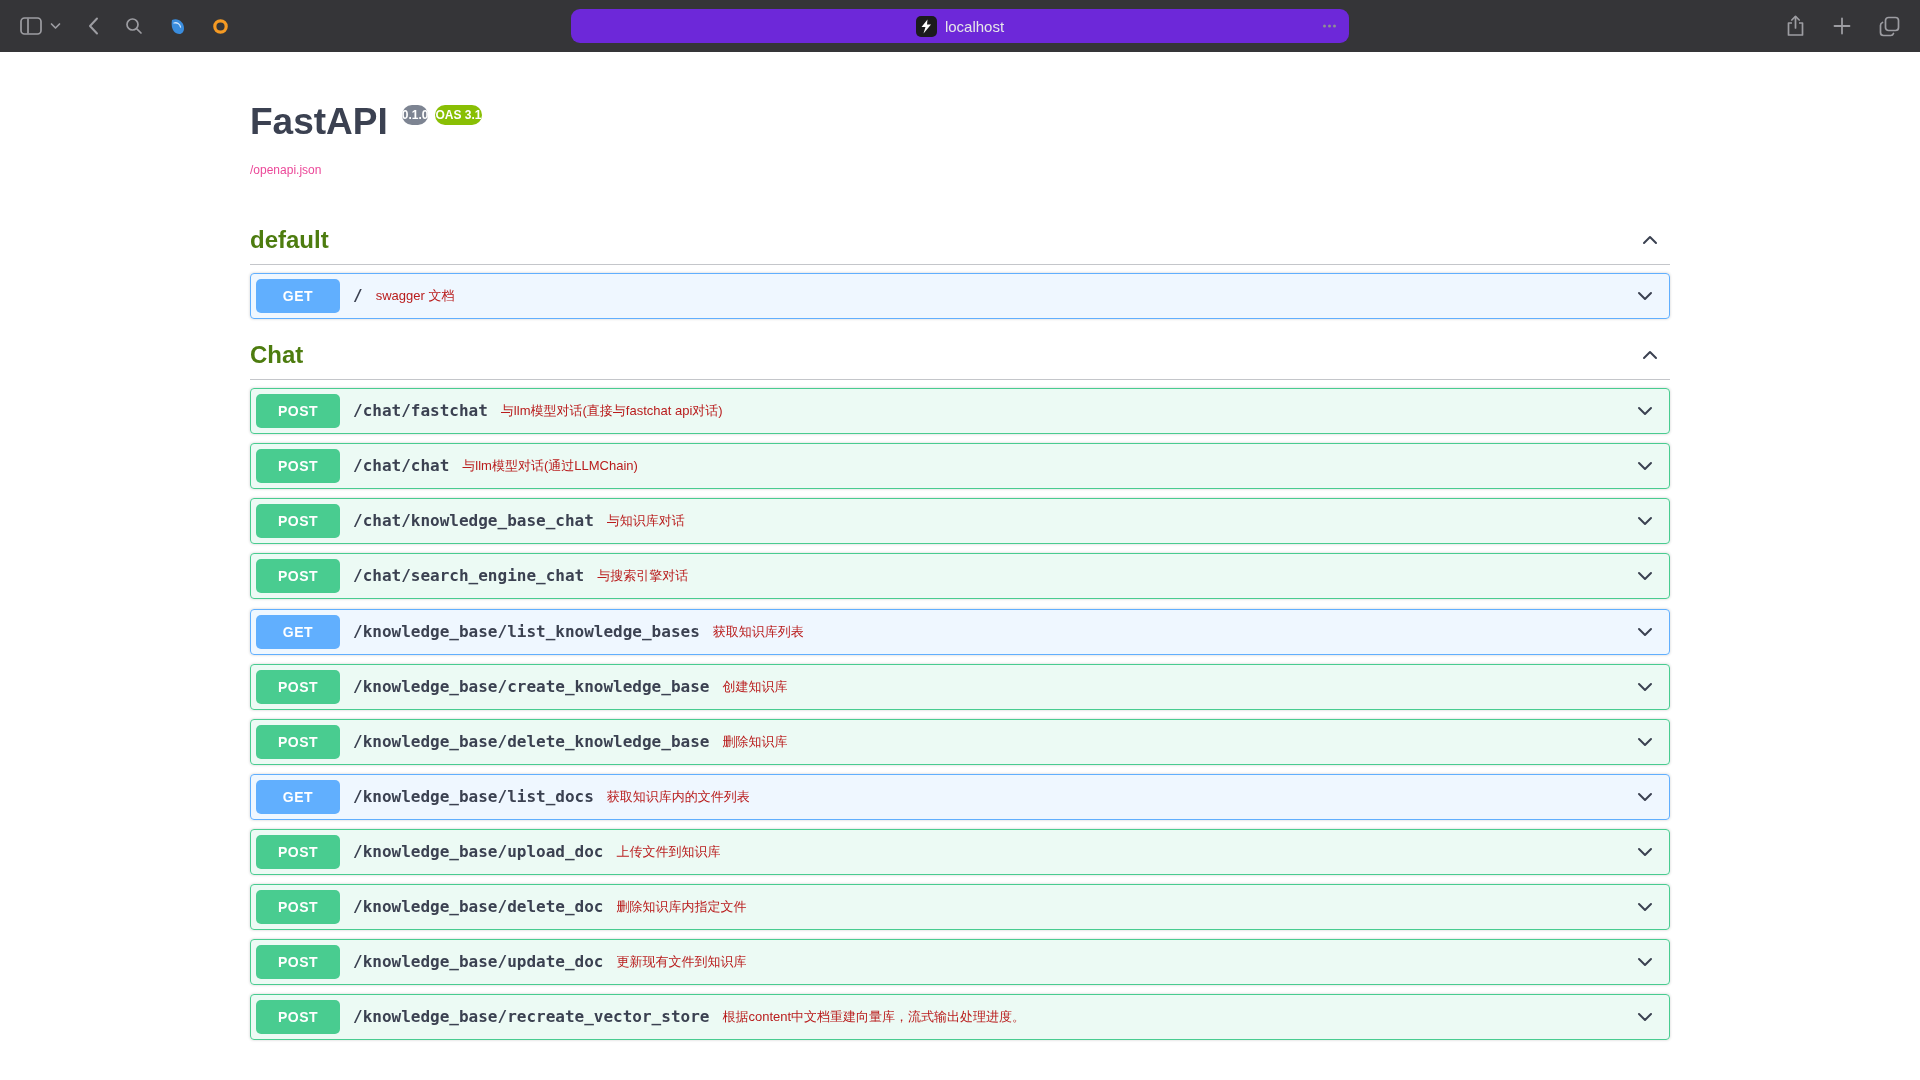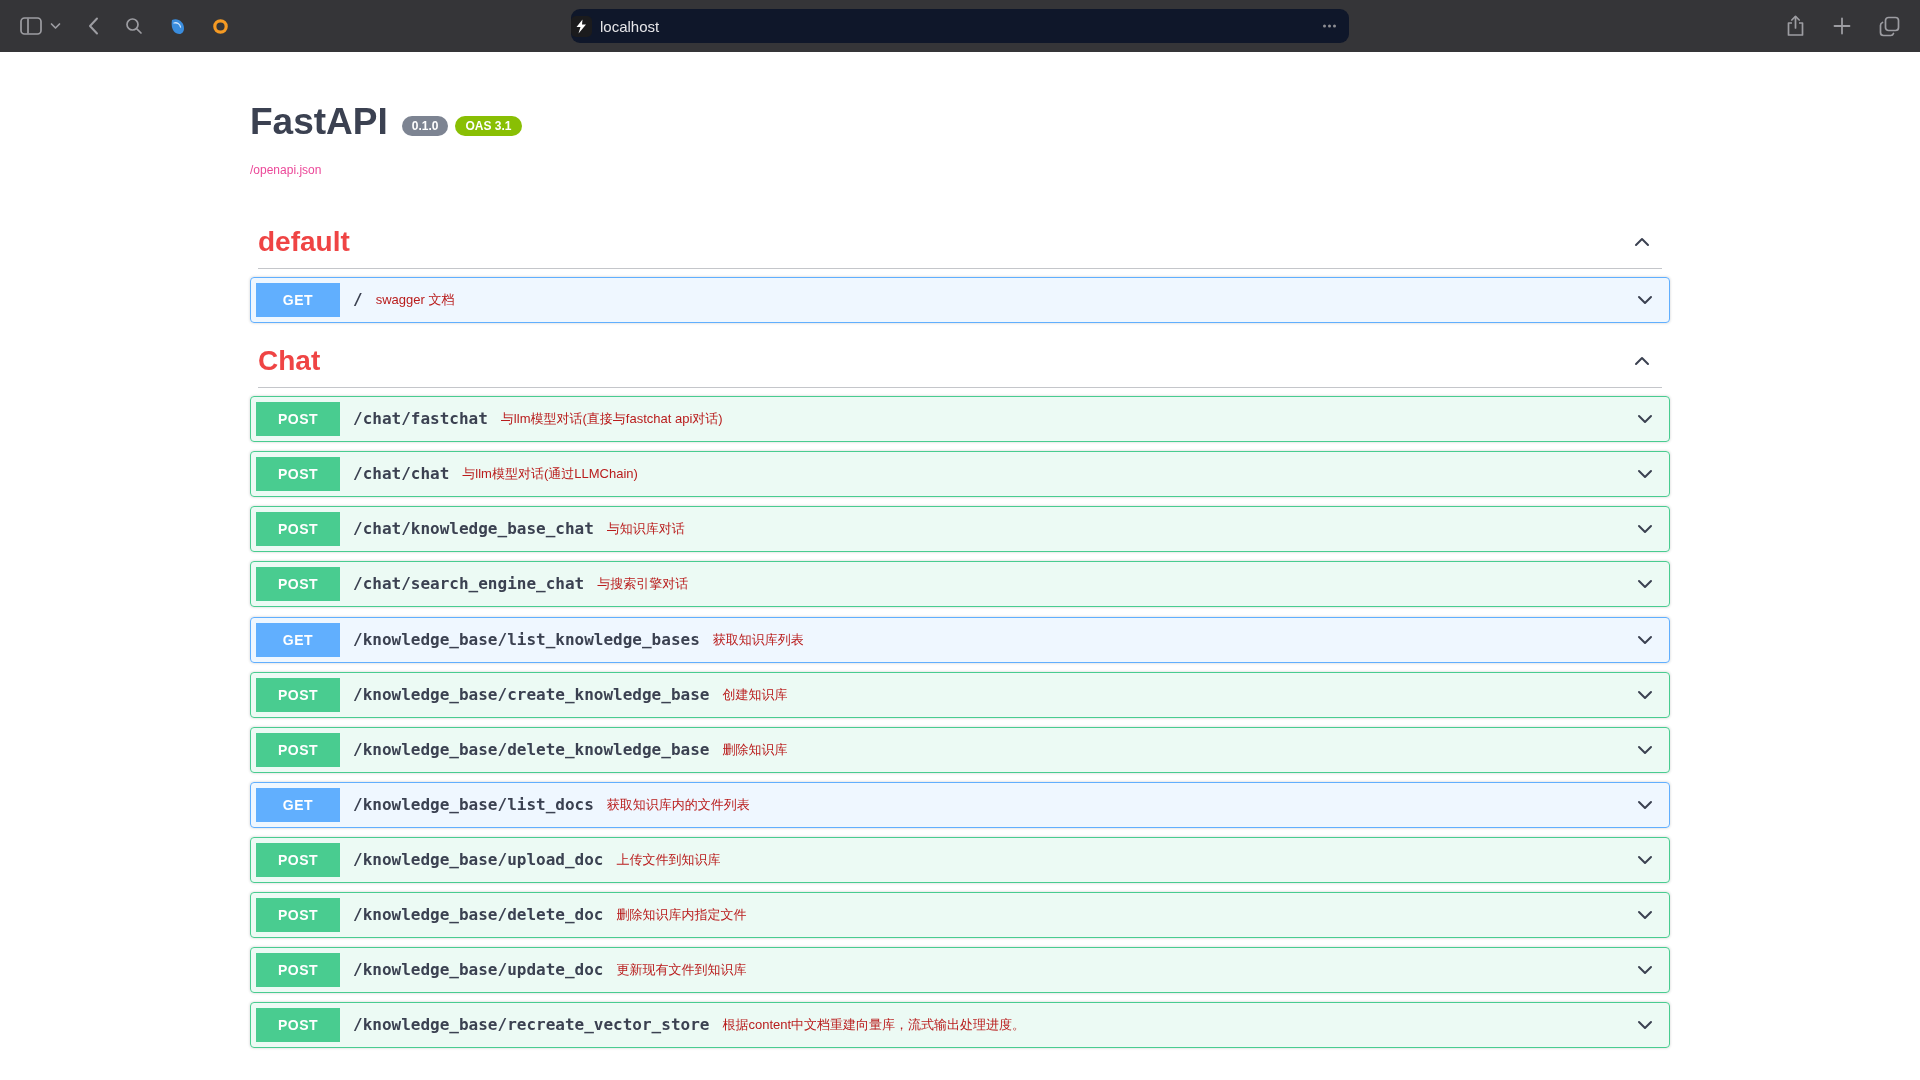--- a/index.html
+++ b/index.html
@@ -27,23 +27,23 @@
     display: inline-flex; align-items: center; justify-content: center;
     cursor: pointer; padding: 4px; border-radius: 5px;
   }
   .tb-icon svg { display: block; }
   .gap-md { width: 18px; }
   .urlbar {
     position: absolute;
     left: 50%; top: 50%;
     transform: translate(-50%, -50%);
     width: 778px; height: 34px;
-    background: #0f172a;
+    background: #6d28d9;
     border-radius: 9px;
-    display: flex; align-items: center; 
+    display: flex; align-items: center; justify-content: center;
     cursor: text;
   }
   .urlbar-center { display: flex; align-items: center; gap: 8px; }
   .url-text { color: #e6e6e9; font-size: 15px; }
   .urlbar .ext-icon { position: absolute; right: 9px; top: 50%; transform: translateY(-50%); display: flex; }
 
   
   .page { height: 1028px; background: #fff; overflow: hidden; }
   .wrapper { max-width: 1460px; margin: 0 auto; padding: 0 20px; }
 
@@ -51,50 +51,50 @@
   .api-title {
     margin: 0;
     font-size: 37px;
     font-weight: 700;
     color: #3b4151;
     line-height: 1.1;
   }
   .pill {
     display: inline-block;
     vertical-align: top;
-    margin-top: 14px;
+    margin-top: 3px;
     font-size: 12px;
     font-weight: 700;
     color: #fff;
-    padding: 4px 10px;
+    padding: 4px 0;
     border-radius: 57px;
     line-height: 1;
   }
   .pill.version { background: #7d8492; margin-left: 14px; }
   .pill.oas { background: #89bf04; margin-left: 7px; }
   .spec-link {
     display: inline-block;
     margin-top: 20px;
     color: #ec4899;
     font-size: 12px;
     text-decoration: none;
     cursor: pointer;
   }
 
   #sections { margin-top: 36px; }
   .opblock-tag-section { margin-top: 10px; }
   .opblock-tag {
     display: flex;
     align-items: center;
     justify-content: space-between;
-    margin: 0 8px 8px;
+    margin: 0 0 8px;
     padding: 12px 10px 10px 0;
-    font-size: 28px;
-    font-weight: 700;
-    color: #ef4444;
+    font-size: 24px;
+    font-weight: 700;
+    color: #4d7c0f;
     border-bottom: 1px solid rgba(59,65,81,.3);
     cursor: pointer;
   }
   .opblock-tag .chev { display: flex; }
 
   .opblock {
     display: flex;
     align-items: center;
     height: 46px;
     margin-bottom: 9px;
@@ -103,21 +103,21 @@
     box-shadow: 0 0 3px rgba(0,0,0,.19);
     cursor: pointer;
   }
   .opblock.get  { background: rgba(97,175,254,.1);  border-color: #61affe; }
   .opblock.post { background: rgba(73,204,144,.1);  border-color: #49cc90; }
   .method {
     min-width: 84px;
     text-align: center;
     padding: 9px 12px;
     margin-left: 5px;
-    border-radius: 0;
+    border-radius: 5px;
     font-size: 14px;
     font-weight: 700;
     color: #fff;
     background: #999;
     letter-spacing: .5px;
   }
   .opblock.get  .method { background: #61affe; }
   .opblock.post .method { background: #49cc90; }
   .path {
     margin-left: 13px;

